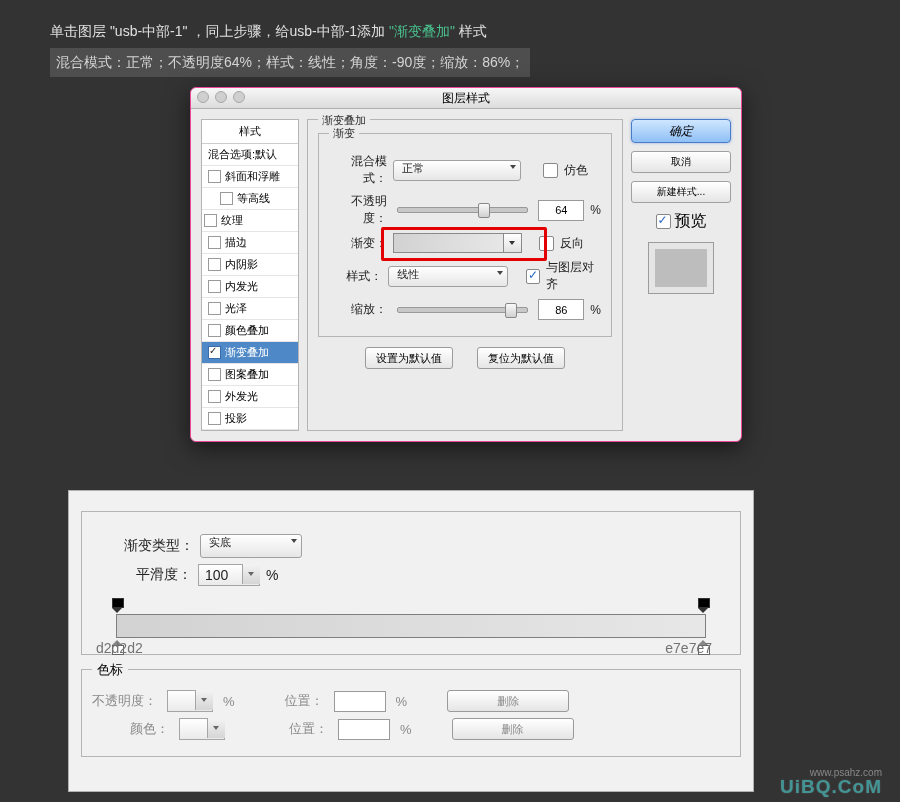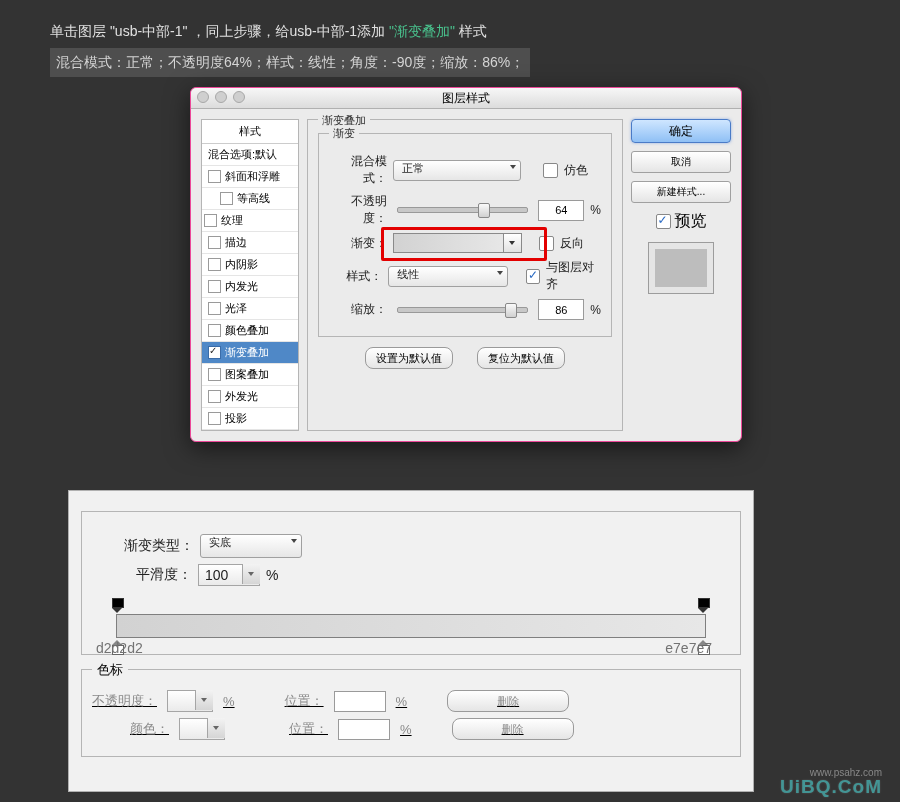--- a/index.html
+++ b/index.html
@@ -197,37 +197,38 @@
     width:32px; height:32px; border:1px solid #888;
     border-radius:50%; position:relative; background:#fff;
   }
   .angle-circle::after{
     content:''; position:absolute; left:50%; top:50%;
     width:1px; height:14px; background:#333;
   }
   .button-row { display:flex; gap:24px; justify-content:center; margin-top:10px;}
   .mac-btn {
     height:20px; padding:0 10px;
-    border:1px solid #9a9a9a; border-radius:8px;
+    border:1px solid #9a9a9a; border-radius:3px;
     background:linear-gradient(#ffffff,#e5e5e5);
     font-size:11px;
     display:flex;align-items:center;
   }
   .right-col {
     width: 100px;
     display:flex; flex-direction:column; gap:8px;
   }
   .blue-btn {
     height:22px;
     border:1px solid #4a7bc7;
     border-radius:4px;
     background:linear-gradient(#cfe6ff,#8fc0f5);
     font-size:12px;
     display:flex;align-items:center;justify-content:center;
     box-shadow:0 0 3px rgba(60,120,220,.5);
+    font-style:italic;
   }
   .gray-btn {
     height:20px;
     border:1px solid #a0a0a0;
     border-radius:3px;
     background:linear-gradient(#ffffff,#e5e5e5);
     font-size:10px;
     display:flex;align-items:center;justify-content:center;
   }
   .preview-row {
@@ -279,21 +280,20 @@
   .colstop .tri{width:0;height:0;border-left:5px solid transparent;border-right:5px solid transparent;border-bottom:5px solid #888;margin-left:0;}
   .colstop .box{width:10px;height:8px;border:1px solid #666;background:#fff;}
   .hexlabel {
     position:absolute; font-size:14px; color:#737373; font-weight:500;
   }
   .stops-fieldset {
     border:1px solid #b5b5b5;
     margin:14px 12px 10px;
     padding:14px 10px 10px;
     position:relative;
-    text-decoration:underline;
   }
   .stops-fieldset .lbl {
     position:absolute; left:10px; top:-9px;
     background:#f1f1f1; padding:0 5px; font-size:13px;
   }
   .dropbox {
     width:44px;height:20px;border:1px solid #a5a5a5;
     background:linear-gradient(#fff,#eaeaea);
     position:relative;
   }

